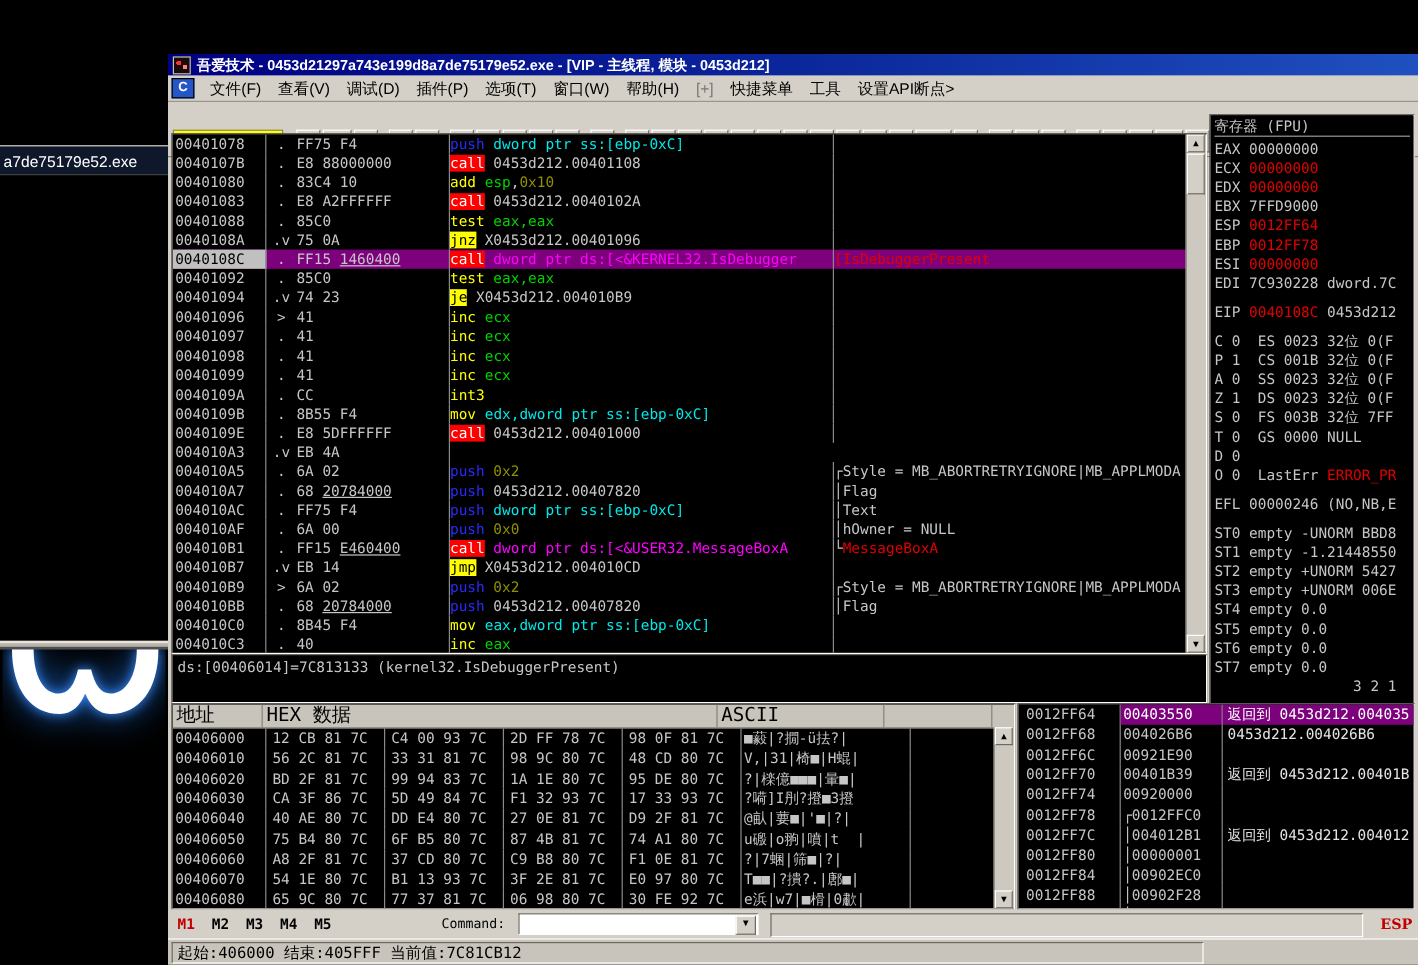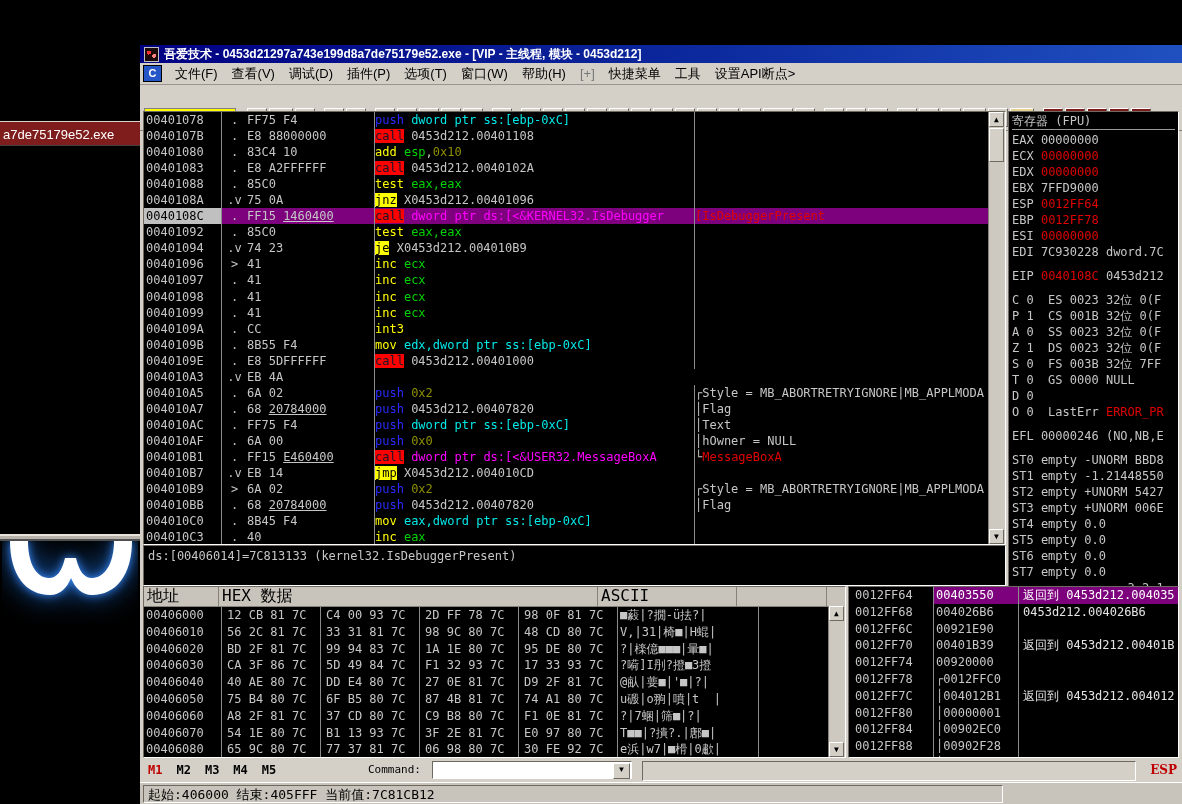--- a/index.html
+++ b/index.html
@@ -1,20 +1,20 @@
 <!DOCTYPE html>
 <html><head>
 <meta charset="utf-8">
 <style>
   html,body{margin:0;padding:0;background:#000;}
   #desktop{position:relative;width:1182px;height:804px;background:#000;overflow:hidden;
     font-family:"DejaVu Sans Mono",monospace;}
 
   
-  #taskbtn{position:absolute;left:0;top:121px;width:140px;height:25px;background:#7f1d1d;
+  #taskbtn{position:absolute;left:0;top:121px;width:140px;height:25px;background:#0f172a;
     border-top:1px solid #d8d4cc;border-bottom:1px solid #404040;color:#fff;
     font:13px "Liberation Sans",sans-serif;line-height:25px;padding-left:3px;box-sizing:border-box;}
   #left-divider{position:absolute;left:0;top:534px;width:140px;height:7px;background:#b8b4ac;
     border-top:2px solid #e8e4dc;border-bottom:2px solid #505050;box-sizing:border-box;}
   #logo{position:absolute;left:2px;top:541px;width:136px;height:84px;}
 
   
   #win{position:absolute;left:140px;top:45px;width:1042px;height:759px;background:#d4d0c8;}
   #titlebar{position:absolute;left:0;top:0;width:100%;height:18px;
     background:linear-gradient(90deg,#000082,#0c2a9e 55%,#2050c0);
@@ -47,39 +47,39 @@
   .tb-tiny{font:bold 8px "Liberation Sans",sans-serif;}
   .tb-asm{font:bold 8px "Liberation Sans",sans-serif;background:#e6d290;}
   .tb-num{background:#7b1a1a;color:#fff;font-weight:bold;width:20px;}
   .tb-ab{font:bold 10px "Liberation Sans",sans-serif;color:#008000;}
   .tb-ab::first-letter{color:#c00000;}
 
   
   .pane{position:absolute;background:#000;border:1px solid;border-color:#6e6a62 #fff #fff #6e6a62;
     box-sizing:border-box;overflow:hidden;font-size:12px;line-height:16px;color:#c6c6c6;}
   #disasm{left:3px;top:66px;width:863px;height:434px;}
-  #regs{left:868px;top:66px;width:171px;height:564px;padding:1px 3px;}
+  #regs{left:868px;top:50px;width:171px;height:564px;padding:1px 3px;}
   #infopane{left:3px;top:500px;width:863px;height:41px;padding:2px 4px;}
   #dump{left:3px;top:541px;width:703px;height:172px;}
   #stack{left:708px;top:541px;width:331px;height:172px;}
 
   
   .drow{display:flex;height:16.05px;white-space:pre;}
   .c-addr{width:75px;flex:0 0 75px;border-right:1px solid #8a8a8a;padding-left:2px;}
   .c-mark{width:25px;flex:0 0 25px;text-align:center;}
   .c-bytes{width:127px;flex:0 0 127px;border-right:1px solid #8a8a8a;}
   .c-code{width:319px;flex:0 0 319px;border-right:1px solid #8a8a8a;overflow:hidden;}
   .c-cmt{flex:1;overflow:hidden;}
   .drow.hl{background:#7d007d;}
   .drow.hl .c-addr{background:#c0c0c0;color:#000;}
   .u{text-decoration:underline;}
   .t-sil{color:#c6c6c6}.t-blu{color:#2a2aff}.t-yel{color:#ffff00}
   .t-grn{color:#00d400}.t-cyn{color:#00e8e8}.t-oli{color:#8f8f00}.t-mag{color:#ff00ff}
   .t-red{color:#e00000}
-  .t-cal{background:#ff0000;color:#0f172a}
+  .t-cal{background:#ff0000;color:#ffffff}
   .t-jbg{background:#ffff00;color:#000}
   #dis-sb{position:absolute;right:0;top:0;width:16px;height:100%;background:#cdc9c1;
     border-left:1px solid #86827a;}
   .sb-btn{position:absolute;left:0;width:15px;height:15px;background:#d4d0c8;border:1px solid;
     border-color:#fff #6e6a62 #6e6a62 #fff;font-size:8px;text-align:center;line-height:13px;color:#000;
     box-sizing:border-box;}
   .sb-thumb{position:absolute;left:0;width:15px;background:#d4d0c8;border:1px solid;
     border-color:#fff #6e6a62 #6e6a62 #fff;box-sizing:border-box;}
 
   

